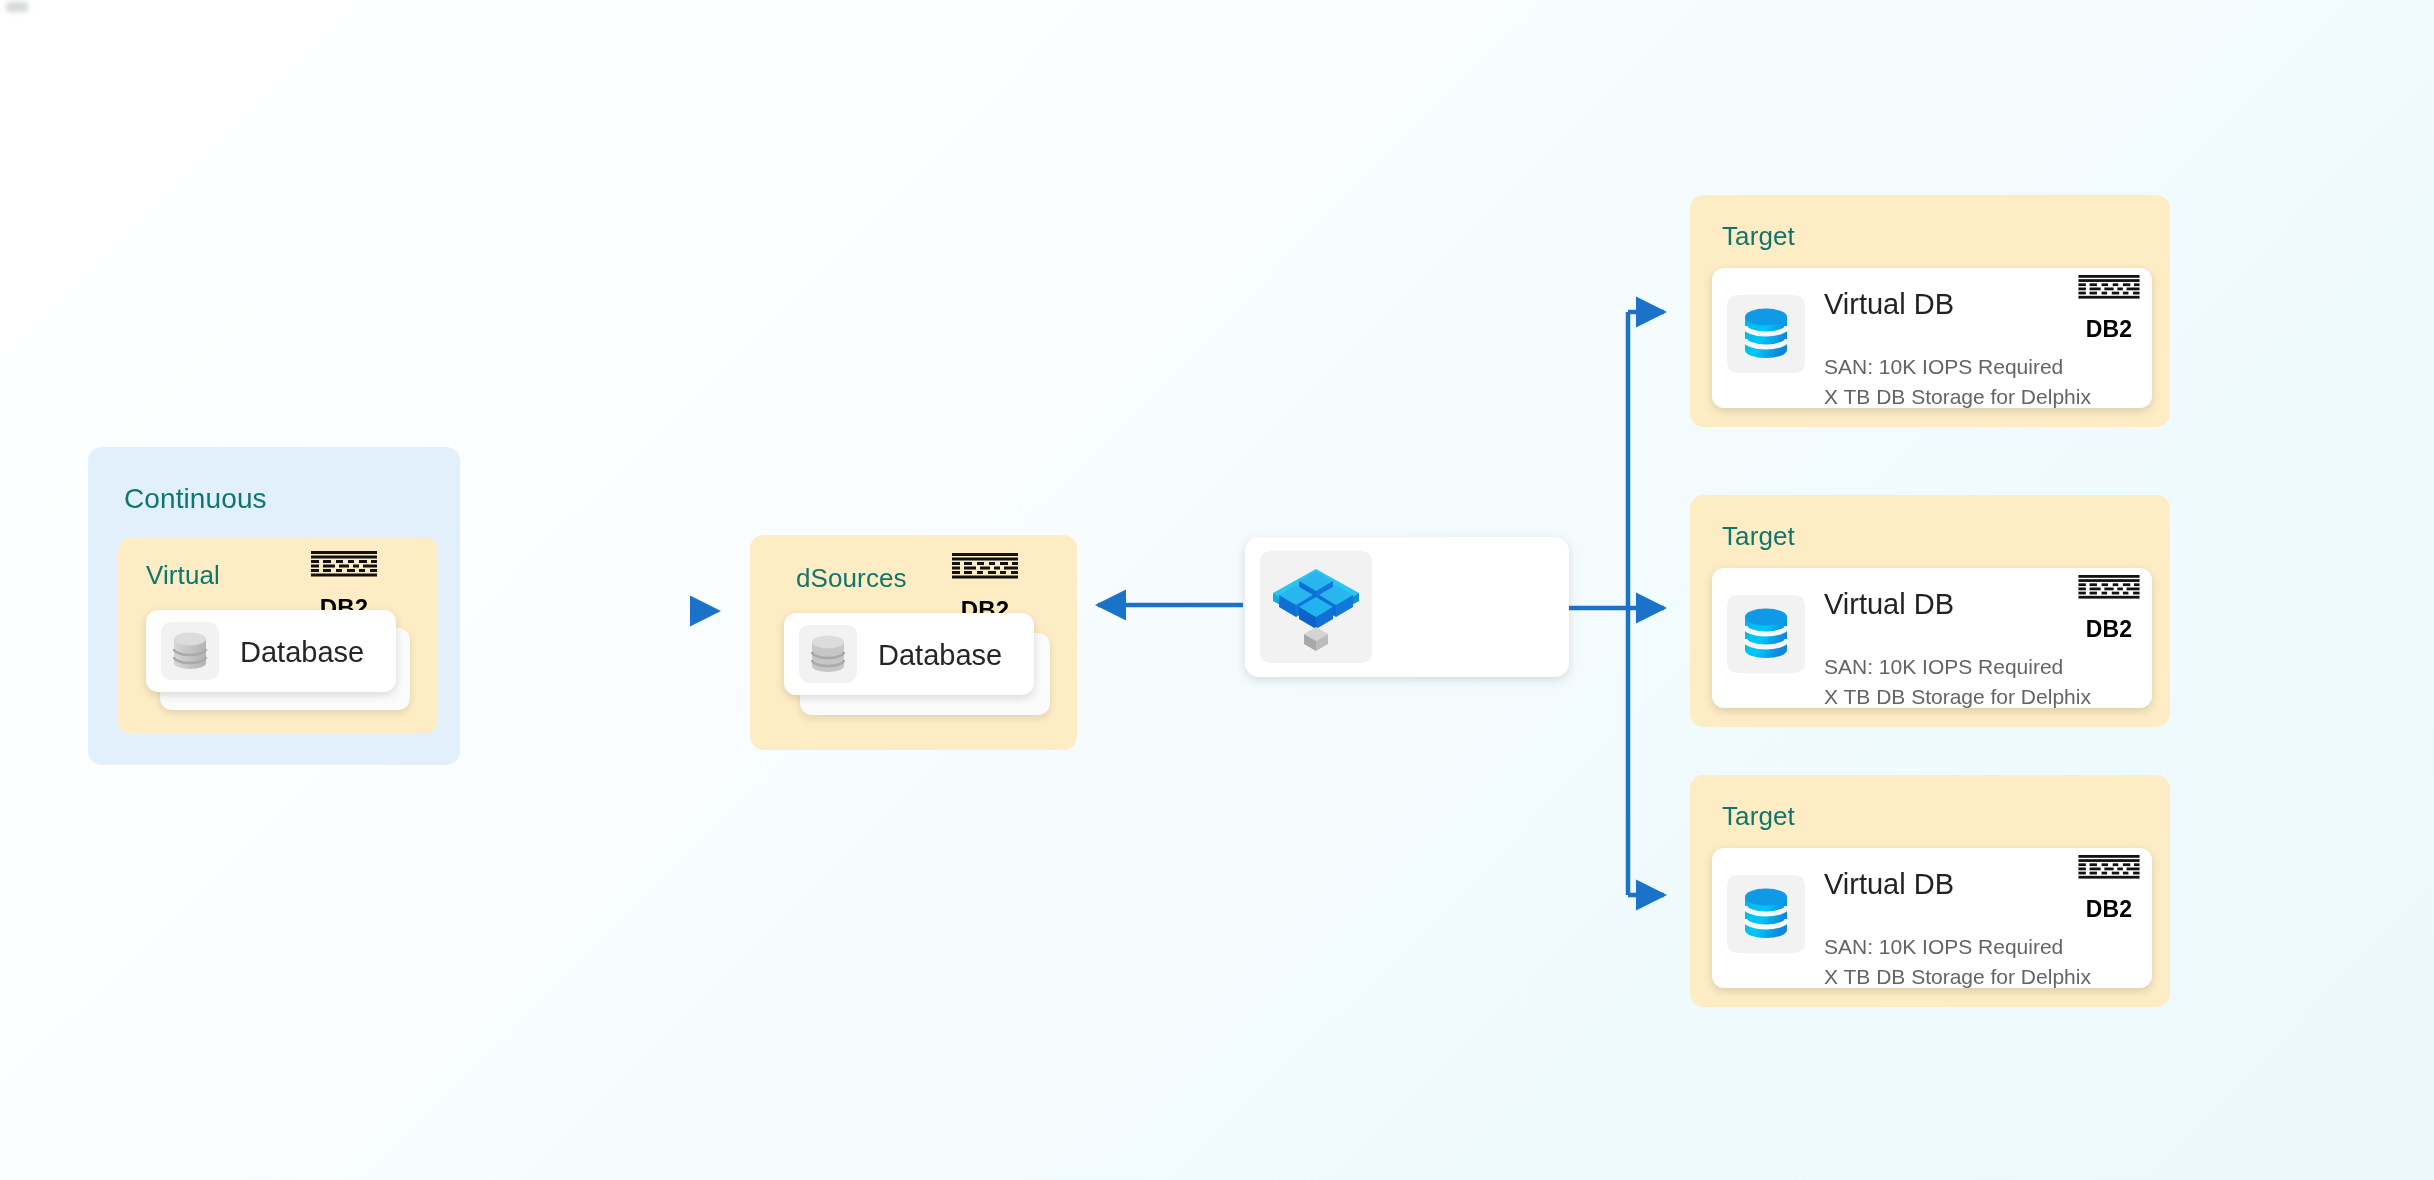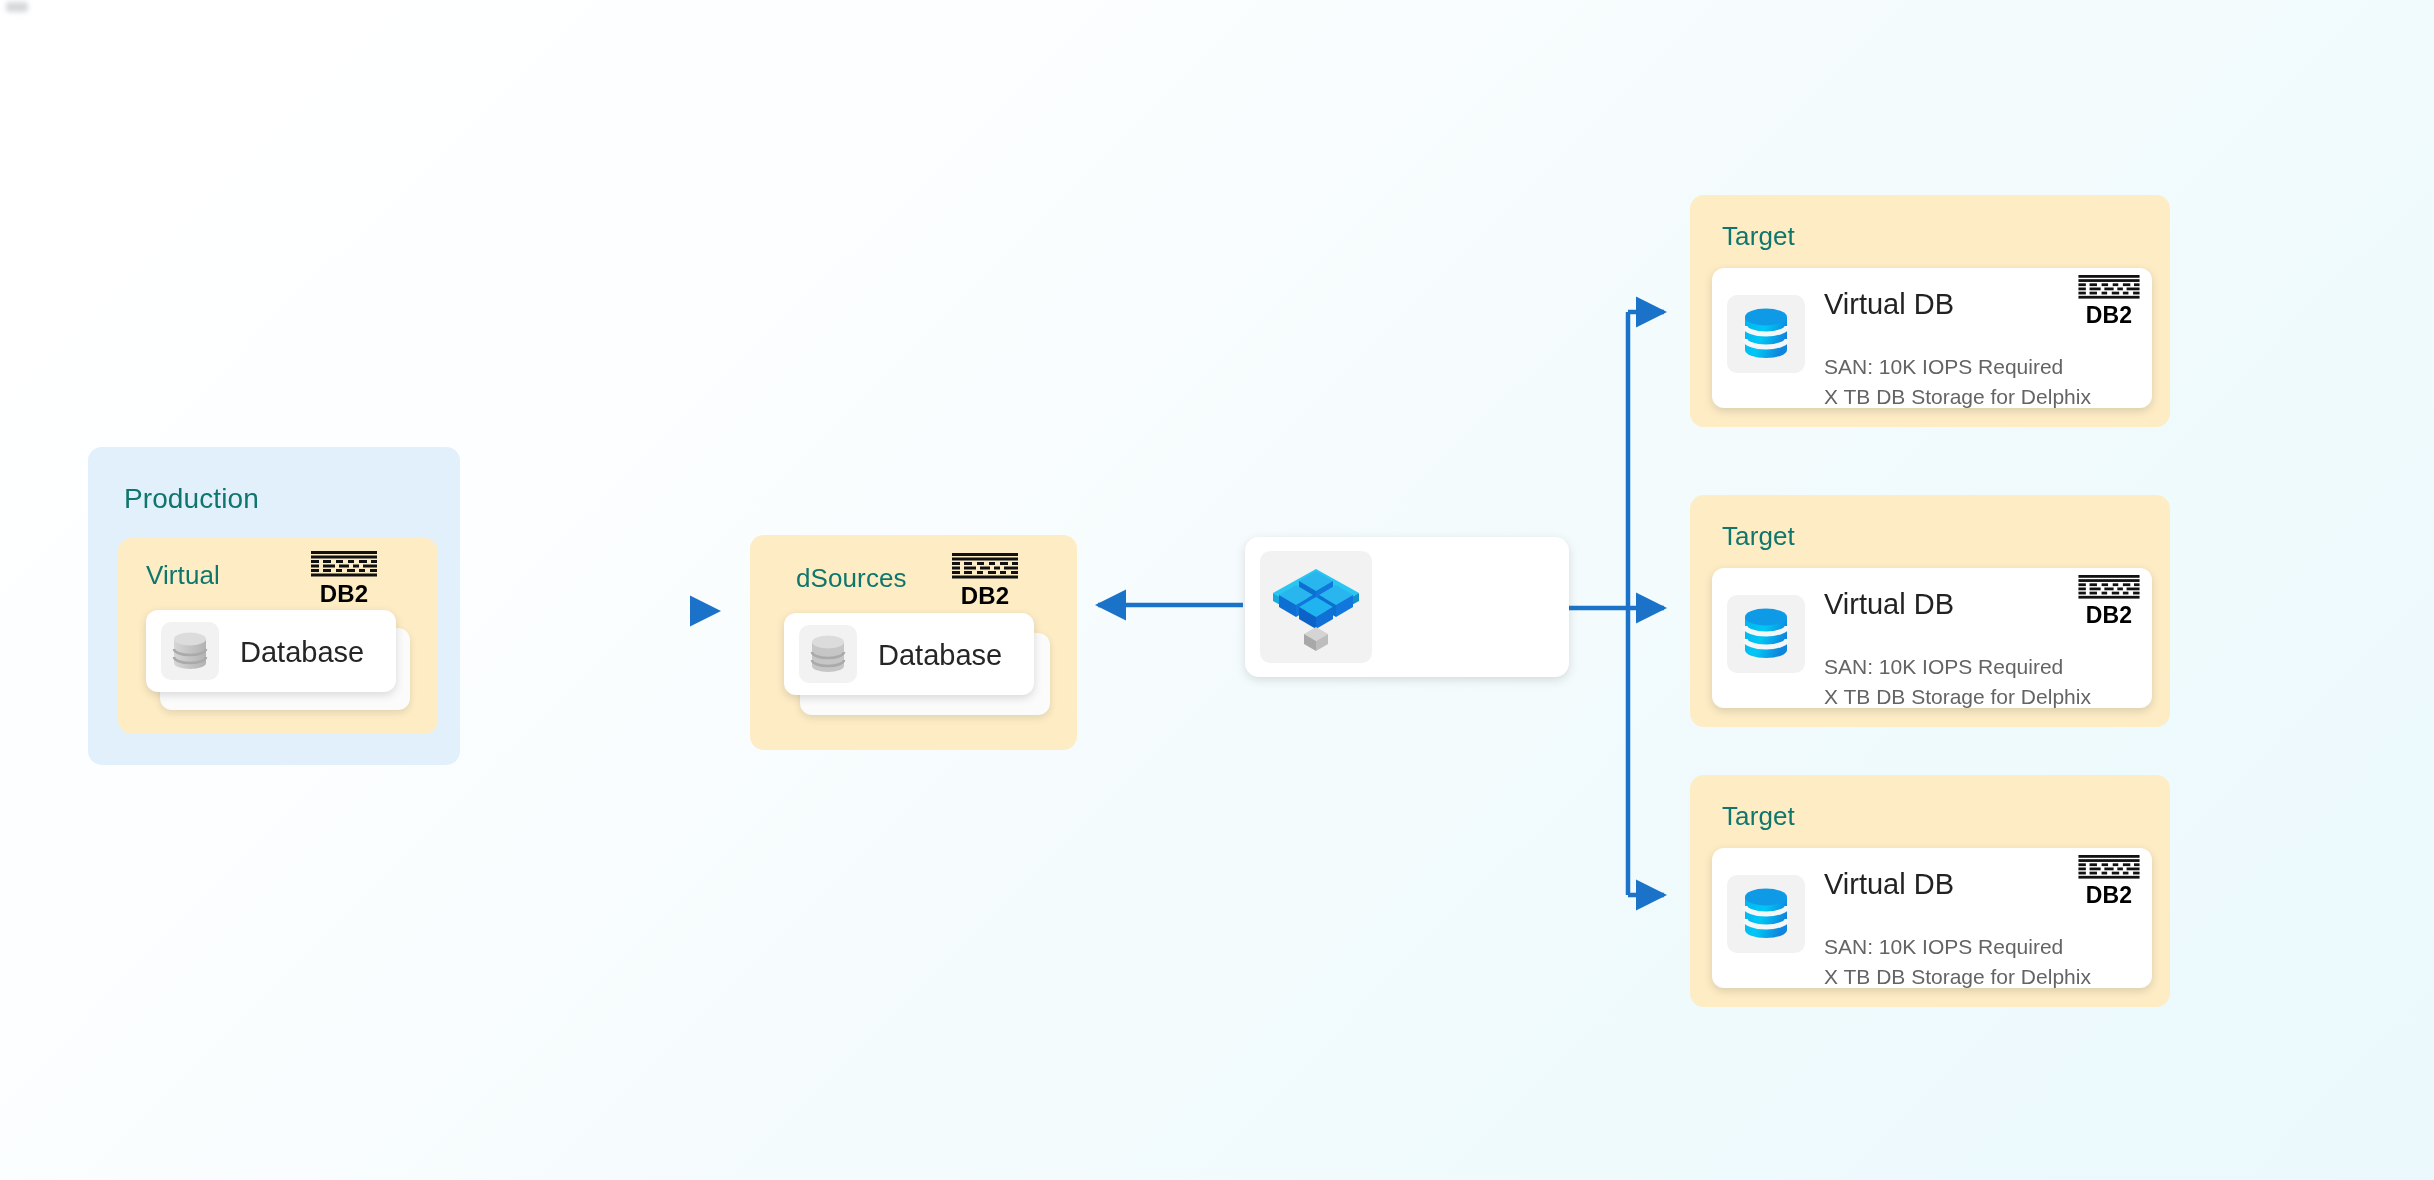--- a/index.html
+++ b/index.html
@@ -107,21 +107,21 @@
     flex-direction: column;
     align-items: center;
     line-height: 1;
   }
   .ibm-mark { display: block; }
   .db2-text {
     font-family: "Liberation Sans", sans-serif;
     font-weight: bold;
     color: #000000;
     letter-spacing: 0.2px;
-    margin-top: 4px;
+    margin-top: 18px;
   }
 
   
   .engine-card {
     position: absolute;
     background: #ffffff;
     border-radius: 14px;
     box-shadow: 0 3px 10px rgba(80,80,80,0.18);
   }
   .engine-label {
@@ -190,21 +190,21 @@
       <line x1="1628" y1="608" x2="1664" y2="608" stroke="#1a73c8" stroke-width="4.5" marker-end="url(#arrowR)"></line>
     </g>
 
     <g>
       <line x1="1628" y1="895" x2="1664" y2="895" stroke="#1a73c8" stroke-width="4.5" marker-end="url(#arrowR)"></line>
     </g>
   </svg>
 
   <div class="zone zone-prod" style="left:88px; top:447px; width:372px; height:318px;">
   </div>
-  <div class="zone-title" style="left:124px; top:483px;">Production</div>
+  <div class="zone-title" style="left:124px; top:483px;">Continuous</div>
 
   <div class="zone zone-amber" style="left:118px; top:538px; width:320px; height:196px;">
   </div>
   <div class="zone-title" style="left:146px; top:560px; font-size:26px;">Virtual</div>
 
   <div class="ibm-logo" style="left:311px; top:551px;">
     <svg class="ibm-mark" width="66" height="27" viewBox="0 0 66 27">
       <g fill="#111111">
         <rect x="0" y="0" width="66" height="3"></rect>
         <rect x="0" y="4.5" width="66" height="3"></rect>

